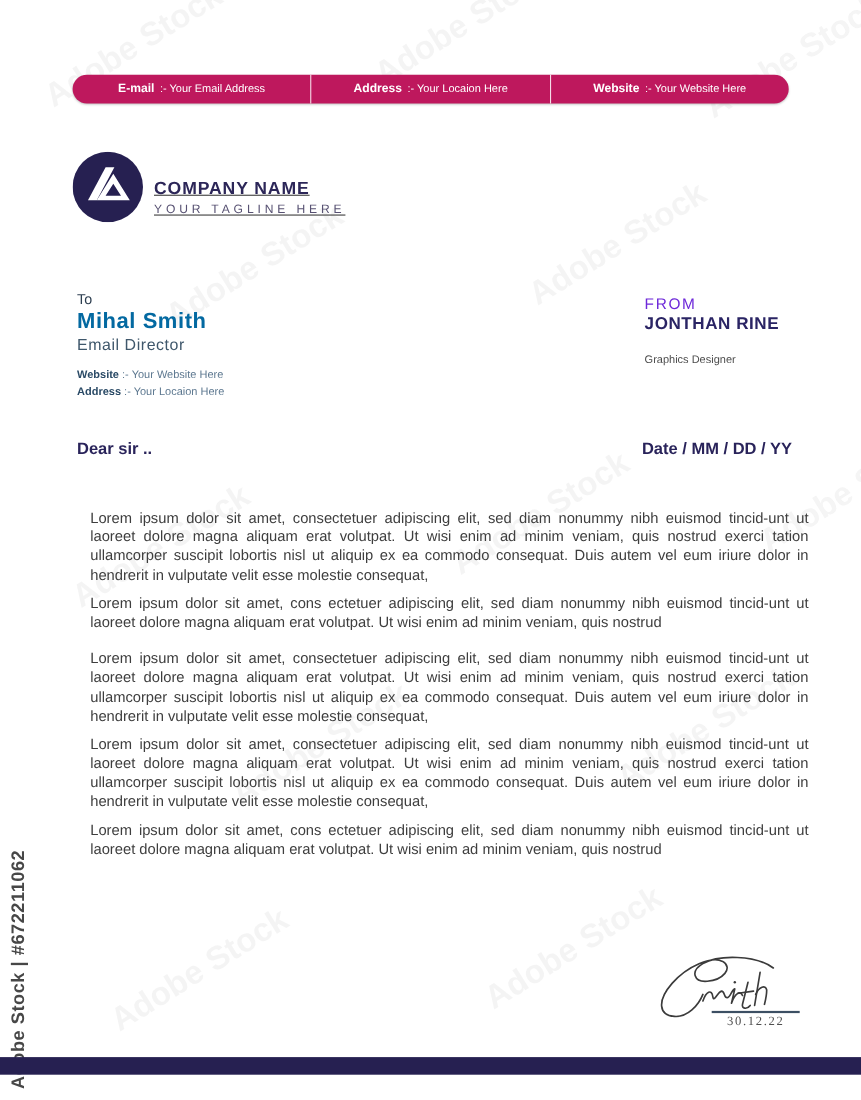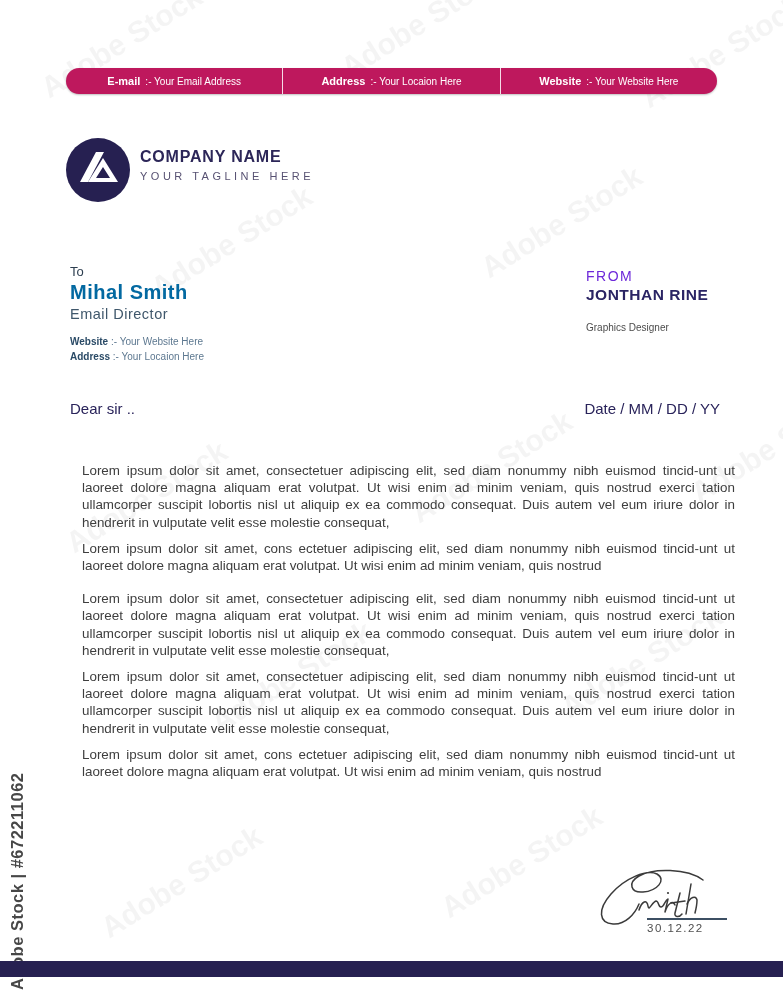--- a/index.html
+++ b/index.html
@@ -28,52 +28,52 @@
   }
   .contact-item{
     flex:1;display:flex;align-items:center;justify-content:center;
     color:#ffffff;white-space:nowrap;
   }
   .contact-item + .contact-item{border-left:1px solid rgba(255,255,255,.85);}
   .contact-item .lbl{font-weight:bold;font-size:11px;margin-right:5px;}
   .contact-item .val{font-size:10px;}
   
   .logo{position:absolute;left:66px;top:138px;width:64px;height:64px;}
-  .brand{position:absolute;left:140px;top:148px;}
+  .brand{position:absolute;left:140px;top:163px;text-decoration:underline;}
   .company-name{font-size:16px;font-weight:bold;letter-spacing:.8px;color:#2c2658;}
   .tagline{font-size:11px;letter-spacing:3.5px;color:#575172;margin-top:4px;}
   
   .to-block{position:absolute;left:70px;top:264px;}
   .to-label{font-size:13px;color:#2d3e50;}
   .to-name{font-size:20px;font-weight:bold;color:#0369a1;margin-top:2px;letter-spacing:.5px;}
   .to-title{font-size:14.5px;color:#3f576b;margin-top:2px;letter-spacing:.5px;}
   .to-small{margin-top:13px;font-size:10px;line-height:14.5px;color:#5d7890;}
   .to-small .lbl{font-weight:bold;color:#2a4a66;}
   
   .from-block{position:absolute;left:586px;top:268px;}
   .from-label{font-size:14px;letter-spacing:1.5px;color:#6d28d9;}
   .from-name{font-size:15.5px;font-weight:800;color:#2a2464;letter-spacing:.5px;margin-top:2px;}
   .from-title{font-size:10px;color:#4c4c4c;margin-top:18px;}
   
   .salutation-row{
     position:absolute;left:70px;top:400px;width:650px;
     display:flex;justify-content:space-between;
-    font-size:15px;font-weight:normal;color:#29235a;
+    font-size:15px;font-weight:bold;color:#29235a;
   }
   
   .body-text{
     position:absolute;left:82px;top:462px;width:653px;
     font-size:13.4px;line-height:17.2px;text-align:justify;color:#3e3e3e;
   }
   .body-text p{margin:0 0 9px 0;}
   .body-text p.gap{margin-bottom:16px;}
   
   .signature{position:absolute;left:583px;top:866px;width:152px;}
   .sig-underline{width:80px;margin-left:64px;margin-top:-12px;border-bottom:2px solid #3c4f63;}
-  .sig-date{width:80px;margin-left:64px;font-size:11.5px;color:#4f4f4f;letter-spacing:1.5px;margin-top:2px;}
+  .sig-date{width:80px;margin-left:64px;text-align:center;font-size:11.5px;color:#4f4f4f;letter-spacing:1.5px;margin-top:2px;font-family:Liberation Serif, serif;}
   
   .bottom-bar{position:absolute;left:0;top:961px;width:783px;height:16px;background:#262051;}
 </style>
 </head>
 <body>
 
 <div class="page">
 
   <span class="wm" style="left:30px;top:25px">Adobe Stock</span>
   <span class="wm" style="left:330px;top:5px">Adobe Stock</span>

